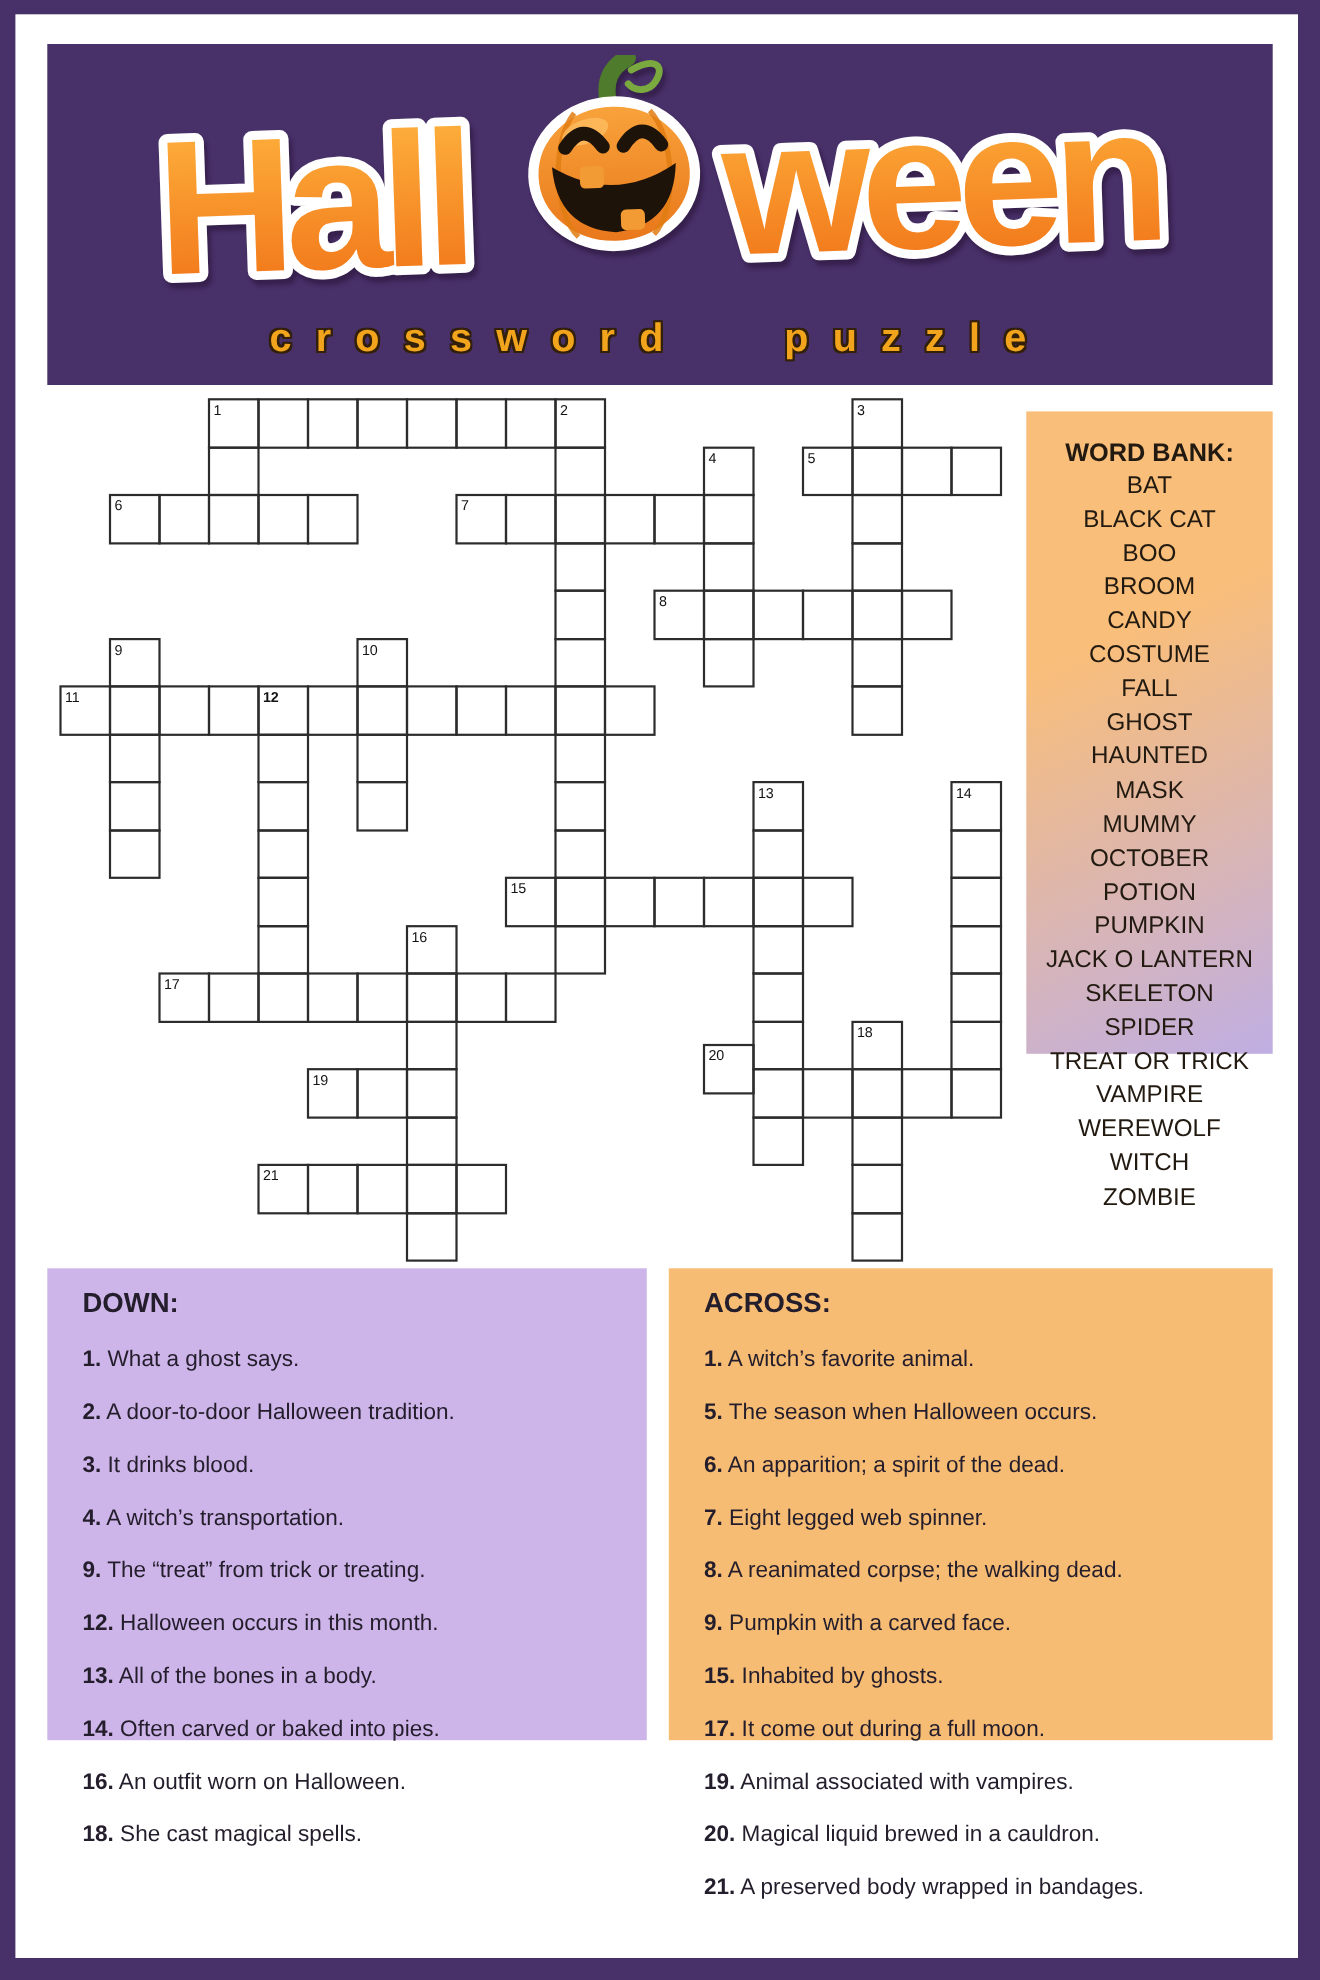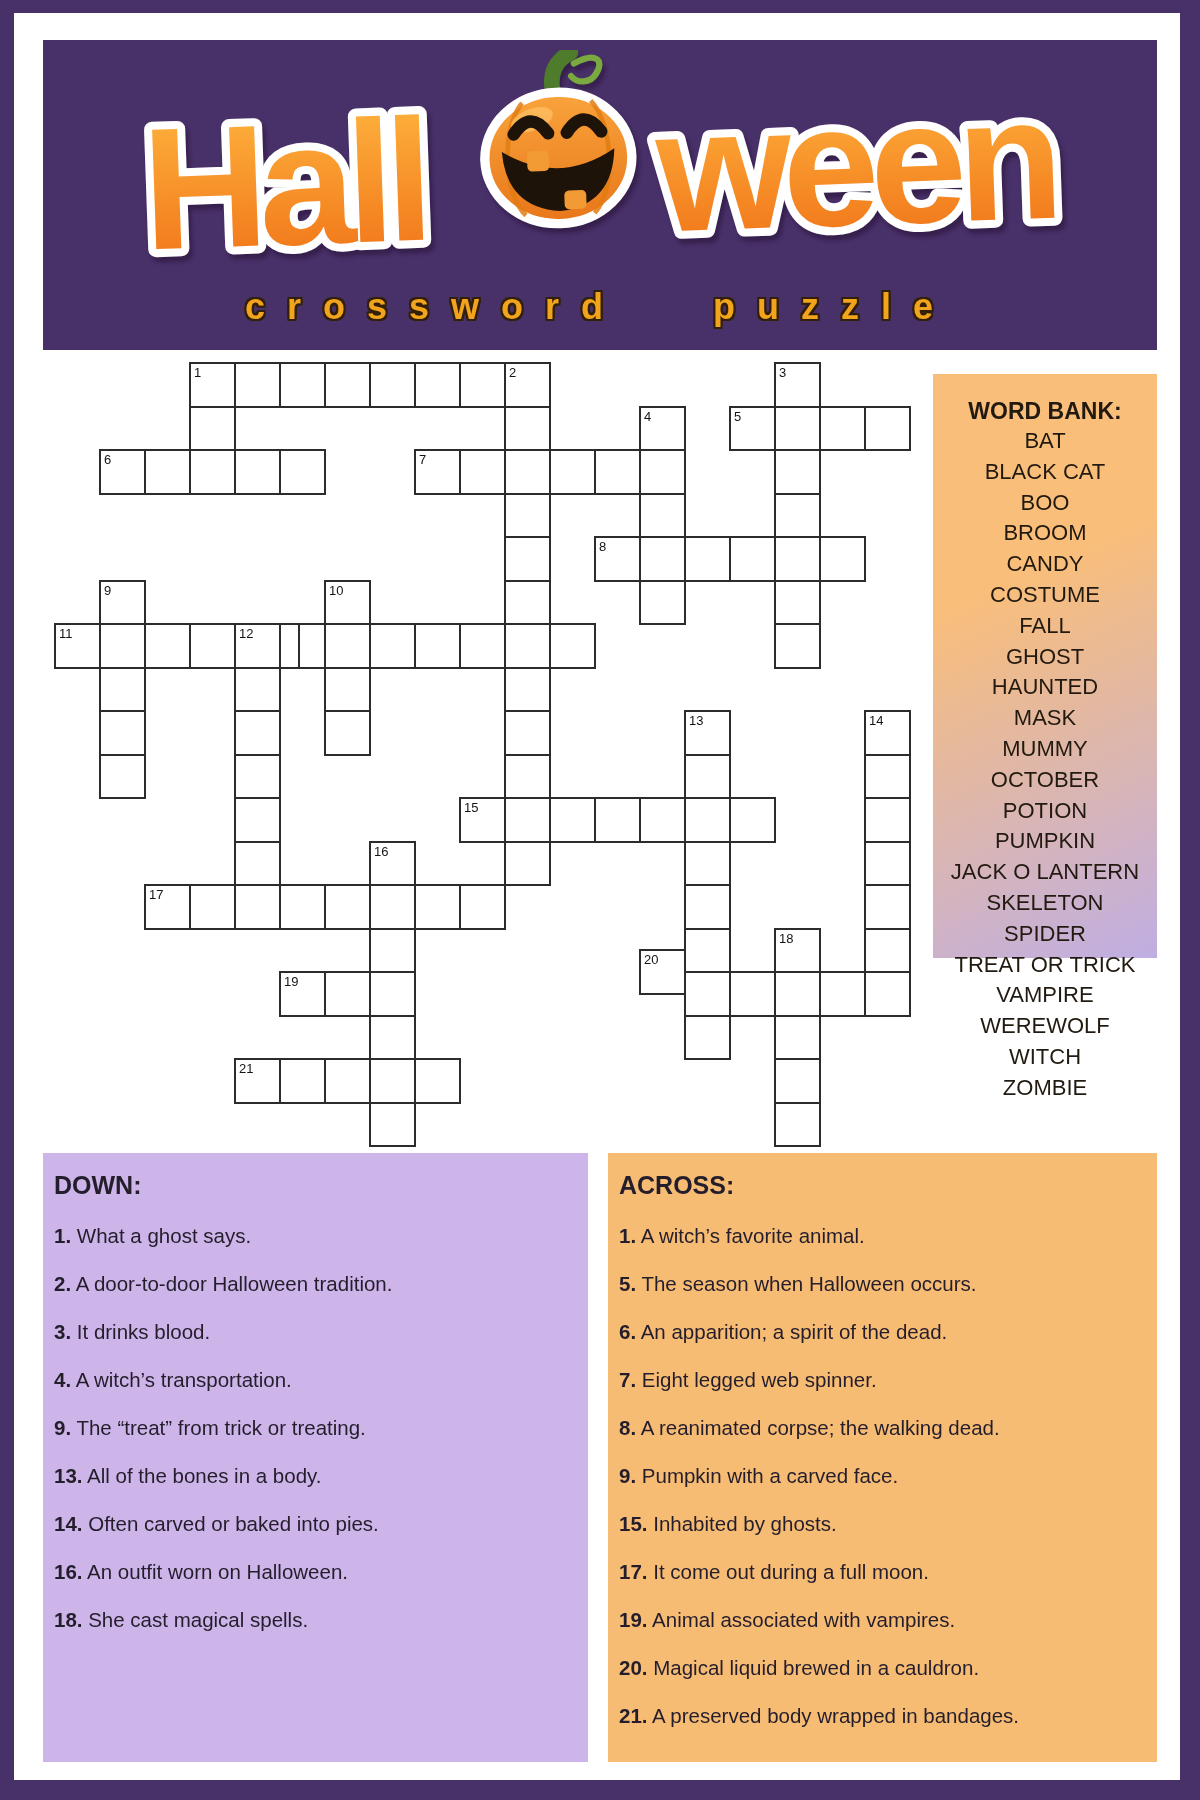--- a/index.html
+++ b/index.html
@@ -29,21 +29,21 @@
   .cell-num{position:absolute;left:3px;top:1px;font-size:13px;line-height:15px;color:#141414;}
 
   
   .word-bank{position:absolute;left:933px;top:374px;width:224px;height:584px;
              background:linear-gradient(155deg,var(--bank-orange) 0%,var(--bank-orange) 35%,var(--bank-lavender) 100%);
              text-align:center;color:var(--bank-text);}
   .word-bank-title{margin-top:22px;font-size:23px;font-weight:bold;line-height:30px;}
   .word-bank-item{font-size:22px;line-height:30.8px;}
 
   
-  .panel{position:absolute;top:1153px;height:609px;box-sizing:border-box;padding:18px 26px 0 11px;color:var(--clue-text);}
+  .panel{position:absolute;top:1153px;height:429px;box-sizing:border-box;padding:18px 26px 0 32px;color:var(--clue-text);}
   .panel-down{left:43px;width:545px;background:var(--panel-purple);}
   .panel-across{left:608px;width:549px;background:var(--panel-orange);}
   .panel-title{font-size:25px;font-weight:bold;margin-bottom:25px;}
   .clue{font-size:20.5px;line-height:22px;margin-bottom:26px;white-space:nowrap;}
   .clue b{font-weight:bold;}
 </style>
 </head>
 <body>
 
 <div class="page">
@@ -126,21 +126,21 @@
       <div class="cell" style="left: 684px; top: 536px; width: 47px; height: 45.5px;"></div>
       <div class="cell" style="left: 729px; top: 536px; width: 47px; height: 45.5px;"></div>
       <div class="cell" style="left: 774px; top: 536px; width: 47px; height: 45.5px;"></div>
       <div class="cell" style="left: 819px; top: 536px; width: 47px; height: 45.5px;"></div>
       <div class="cell" style="left: 54px; top: 623px; width: 47px; height: 45.5px;">
         <span class="cell-num">11</span>
       </div>
       <div class="cell" style="left: 99px; top: 623px; width: 47px; height: 45.5px;"></div>
       <div class="cell" style="left: 144px; top: 623px; width: 47px; height: 45.5px;"></div>
       <div class="cell" style="left: 189px; top: 623px; width: 47px; height: 45.5px;"></div>
-      <div class="cell" style="left: 234px; top: 623px; width: 66px; height: 45.5px;">
+      <div class="cell" style="left: 234px; top: 623px; width: 47px; height: 45.5px; font-weight: bold;">
         <span class="cell-num">12</span>
       </div>
       <div class="cell" style="left: 279px; top: 623px; width: 47px; height: 45.5px;"></div>
       <div class="cell" style="left: 324px; top: 623px; width: 47px; height: 45.5px;"></div>
       <div class="cell" style="left: 369px; top: 623px; width: 47px; height: 45.5px;"></div>
       <div class="cell" style="left: 414px; top: 623px; width: 47px; height: 45.5px;"></div>
       <div class="cell" style="left: 459px; top: 623px; width: 47px; height: 45.5px;"></div>
       <div class="cell" style="left: 504px; top: 623px; width: 47px; height: 45.5px;"></div>
       <div class="cell" style="left: 549px; top: 623px; width: 47px; height: 45.5px;"></div>
       <div class="cell" style="left: 459px; top: 797px; width: 47px; height: 45.5px;">
@@ -278,20 +278,21 @@
   </div>
 
   <div class="panel panel-down">
     <div class="panel-title">DOWN:</div>
     <div id="down-clues">
         <div class="clue"><b>1.</b><span> What a ghost says.</span></div>
         <div class="clue"><b>2.</b><span> A door-to-door Halloween tradition.</span></div>
         <div class="clue"><b>3.</b><span> It drinks blood.</span></div>
         <div class="clue"><b>4.</b><span> A witch’s transportation.</span></div>
         <div class="clue"><b>9.</b><span> The “treat” from trick or treating.</span></div>
+        <div class="clue"><b>12.</b><span> Halloween occurs in this month.</span></div>
         <div class="clue"><b>13.</b><span> All of the bones in a body.</span></div>
         <div class="clue"><b>14.</b><span> Often carved or baked into pies.</span></div>
         <div class="clue"><b>16.</b><span> An outfit worn on Halloween.</span></div>
         <div class="clue"><b>18.</b><span> She cast magical spells.</span></div>
       </div>
   </div>
 
   <div class="panel panel-across">
     <div class="panel-title">ACROSS:</div>
     <div id="across-clues">

